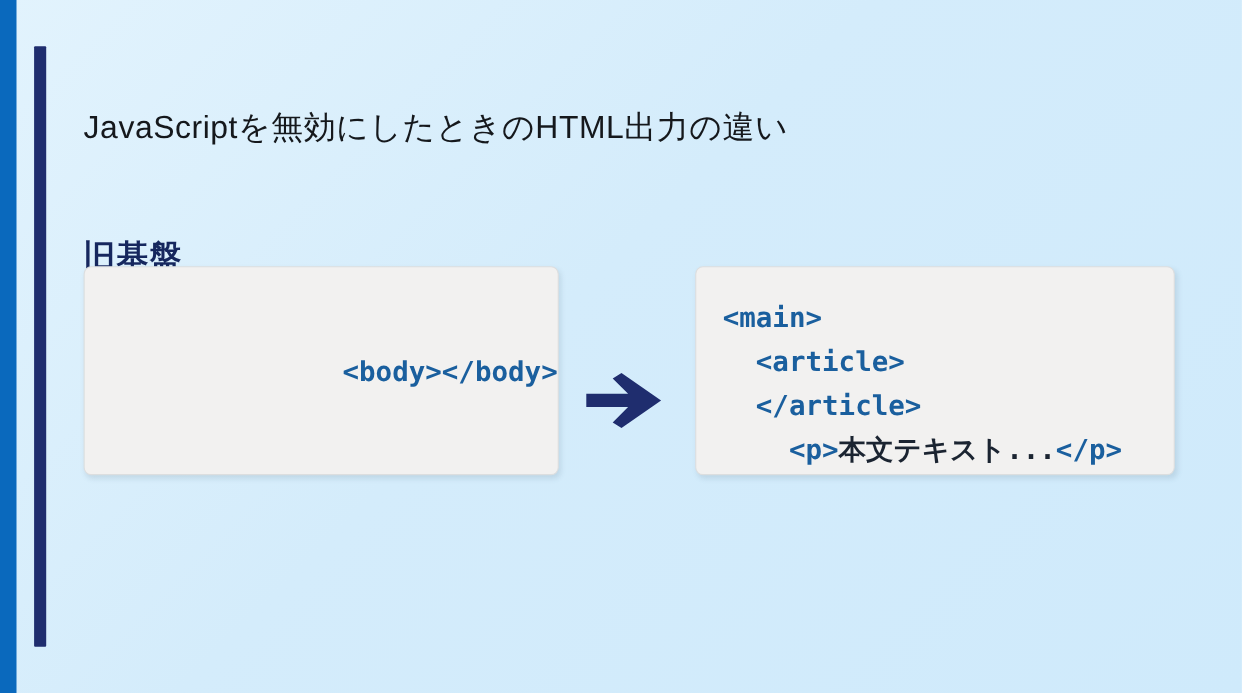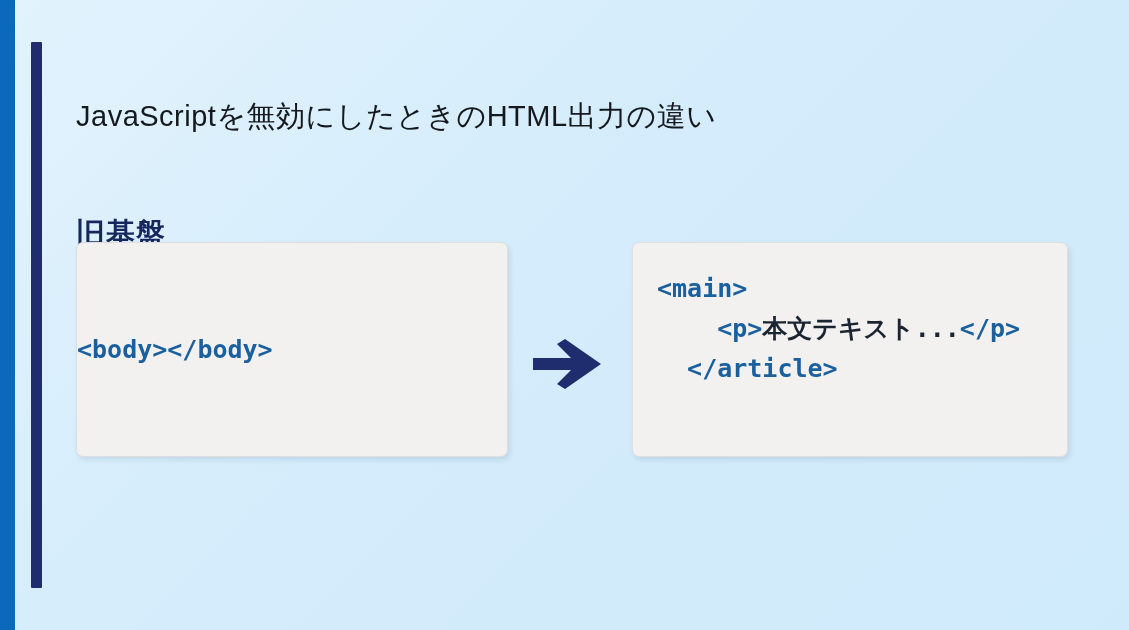--- a/index.html
+++ b/index.html
@@ -64,33 +64,33 @@
     color: #16275e;
     letter-spacing: 1px;
     margin-top: 28px;
   }
   .label-old { left: 76px; }
   .label-new { left: 628px; }
 
   .code-box {
     position: absolute;
     top: 242px;
-    height: 215px;
+    height: 190px;
     background: #f2f1f0;
     border: 1px solid #dcdedf;
     border-radius: 7px;
     box-shadow: 2px 3px 5px rgba(90, 110, 130, 0.16);
     box-sizing: border-box;
   }
   .box-old {
     left: 76px;
     width: 432px;
     display: flex;
     align-items: center;
-    justify-content: flex-start;
+    justify-content: flex-end;
   }
   .box-new {
     left: 632px;
     width: 436px;
     padding: 26px 0 0 24px;
   }
 
   .code-line {
     font-family: "DejaVu Sans Mono", "Liberation Mono", monospace;
     font-size: 25px;
@@ -140,17 +140,18 @@
   </div>
 
   <div class="arrow">
     <svg width="72" height="52" viewBox="0 0 72 52" aria-hidden="true">
       <path d="M2 20 h38 L26 6 l8 -5 L70 26 L34 51 l-8 -5 L40 32 H2 Z" fill="#1f2d6e"></path>
     </svg>
   </div>
 
   <div class="code-box box-new">
     <div class="code-line">&lt;main&gt;</div>
+    <div class="code-line">  &lt;article&gt;</div>
+    <div class="code-line">  &lt;/article&gt;</div>
     <div class="code-line"><span>    &lt;p&gt;</span><span class="code-text">本文テキスト...</span><span>&lt;/p&gt;</span></div>
-    <div class="code-line">  &lt;/article&gt;</div>
   </div>
 
 </div>
 
 </body></html>

